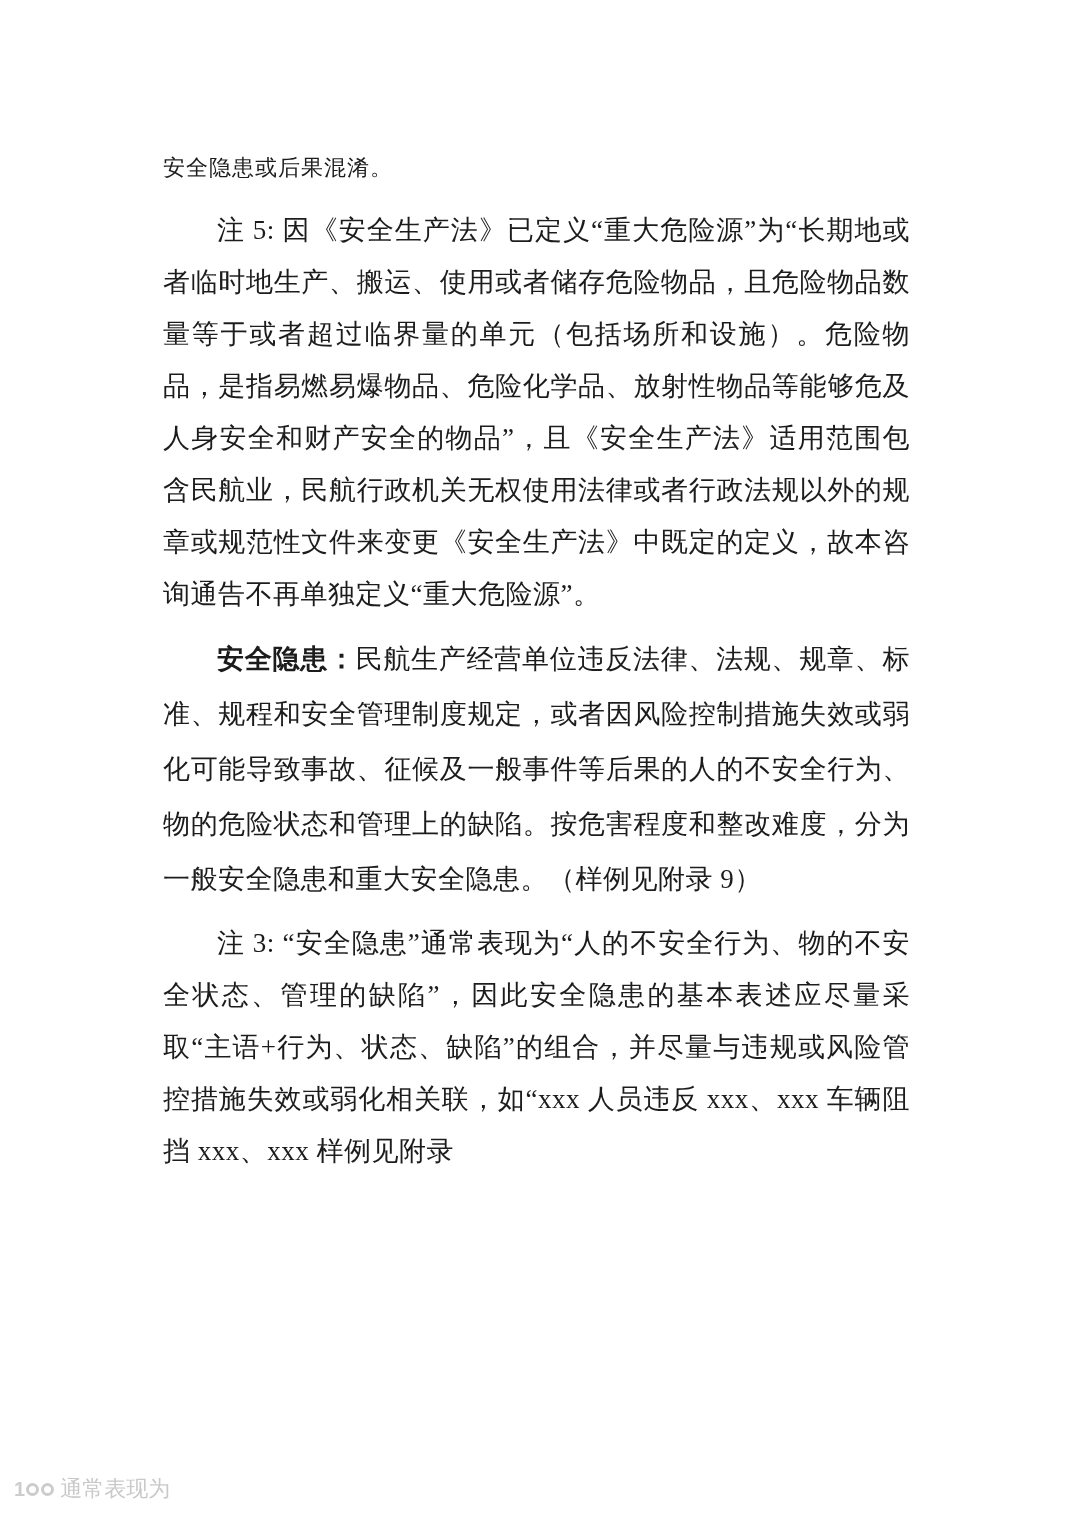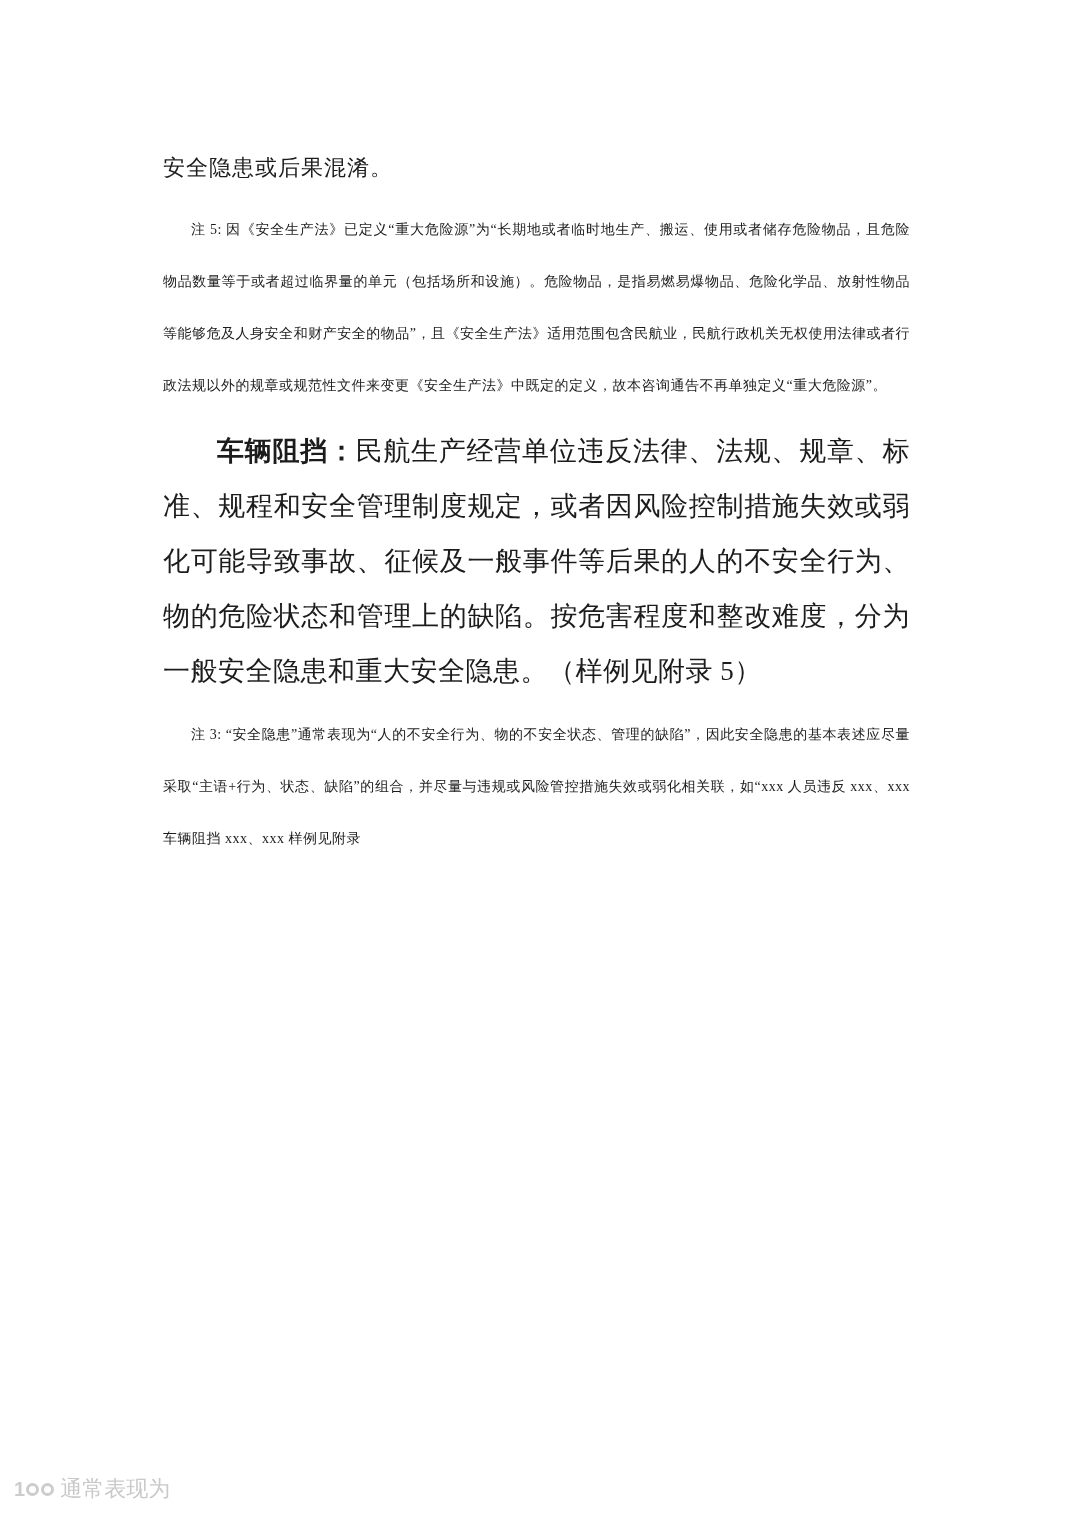--- a/index.html
+++ b/index.html
@@ -30,21 +30,21 @@
     text-justify: inter-ideograph;
   }
 
   .para-body {
     font-size: 22px;
     line-height: 52px;
     letter-spacing: 1px;
   }
 
   .para-note {
-    font-size: 14px;
+    font-size: 27px;
     line-height: 52px;
     letter-spacing: 0.5px;
     text-indent: 2em;
     margin-top: 10px;
   }
 
   .para-emphasis {
     font-size: 27px;
     line-height: 55px;
     letter-spacing: 0.5px;
@@ -101,21 +101,21 @@
 <body>
 
 <div class="page">
 
   <div class="content">
 
     <p class="para-body">安全隐患或后果混淆。</p>
 
     <p class="para-note">注 5: 因《安全生产法》已定义“重大危险源”为“长期地或者临时地生产、搬运、使用或者储存危险物品，且危险物品数量等于或者超过临界量的单元（包括场所和设施）。危险物品，是指易燃易爆物品、危险化学品、放射性物品等能够危及人身安全和财产安全的物品”，且《安全生产法》适用范围包含民航业，民航行政机关无权使用法律或者行政法规以外的规章或规范性文件来变更《安全生产法》中既定的定义，故本咨询通告不再单独定义“重大危险源”。</p>
 
-    <p class="para-emphasis"><span class="lead">车辆阻挡：</span><span>民航生产经营单位违反法律、法规、规章、标准、规程和安全管理制度规定，或者因风险控制措施失效或弱化可能导致事故、征候及一般事件等后果的人的不安全行为、物的危险状态和管理上的缺陷。按危害程度和整改难度，分为一般安全隐患和重大安全隐患。（样例见附录 5）</span></p>
+    <p class="para-emphasis"><span class="lead">安全隐患：</span><span>民航生产经营单位违反法律、法规、规章、标准、规程和安全管理制度规定，或者因风险控制措施失效或弱化可能导致事故、征候及一般事件等后果的人的不安全行为、物的危险状态和管理上的缺陷。按危害程度和整改难度，分为一般安全隐患和重大安全隐患。（样例见附录 9）</span></p>
 
 
 
     <p class="para-note">注 3: “安全隐患”通常表现为“人的不安全行为、物的不安全状态、管理的缺陷”，因此安全隐患的基本表述应尽量采取“主语+行为、状态、缺陷”的组合，并尽量与违规或风险管控措施失效或弱化相关联，如“xxx 人员违反 xxx、xxx 车辆阻挡 xxx、xxx 样例见附录</p>
 
   </div>
 
 
   <div class="watermark">
     <span class="watermark-logo">1<span class="dot"></span><span class="dot"></span></span>

